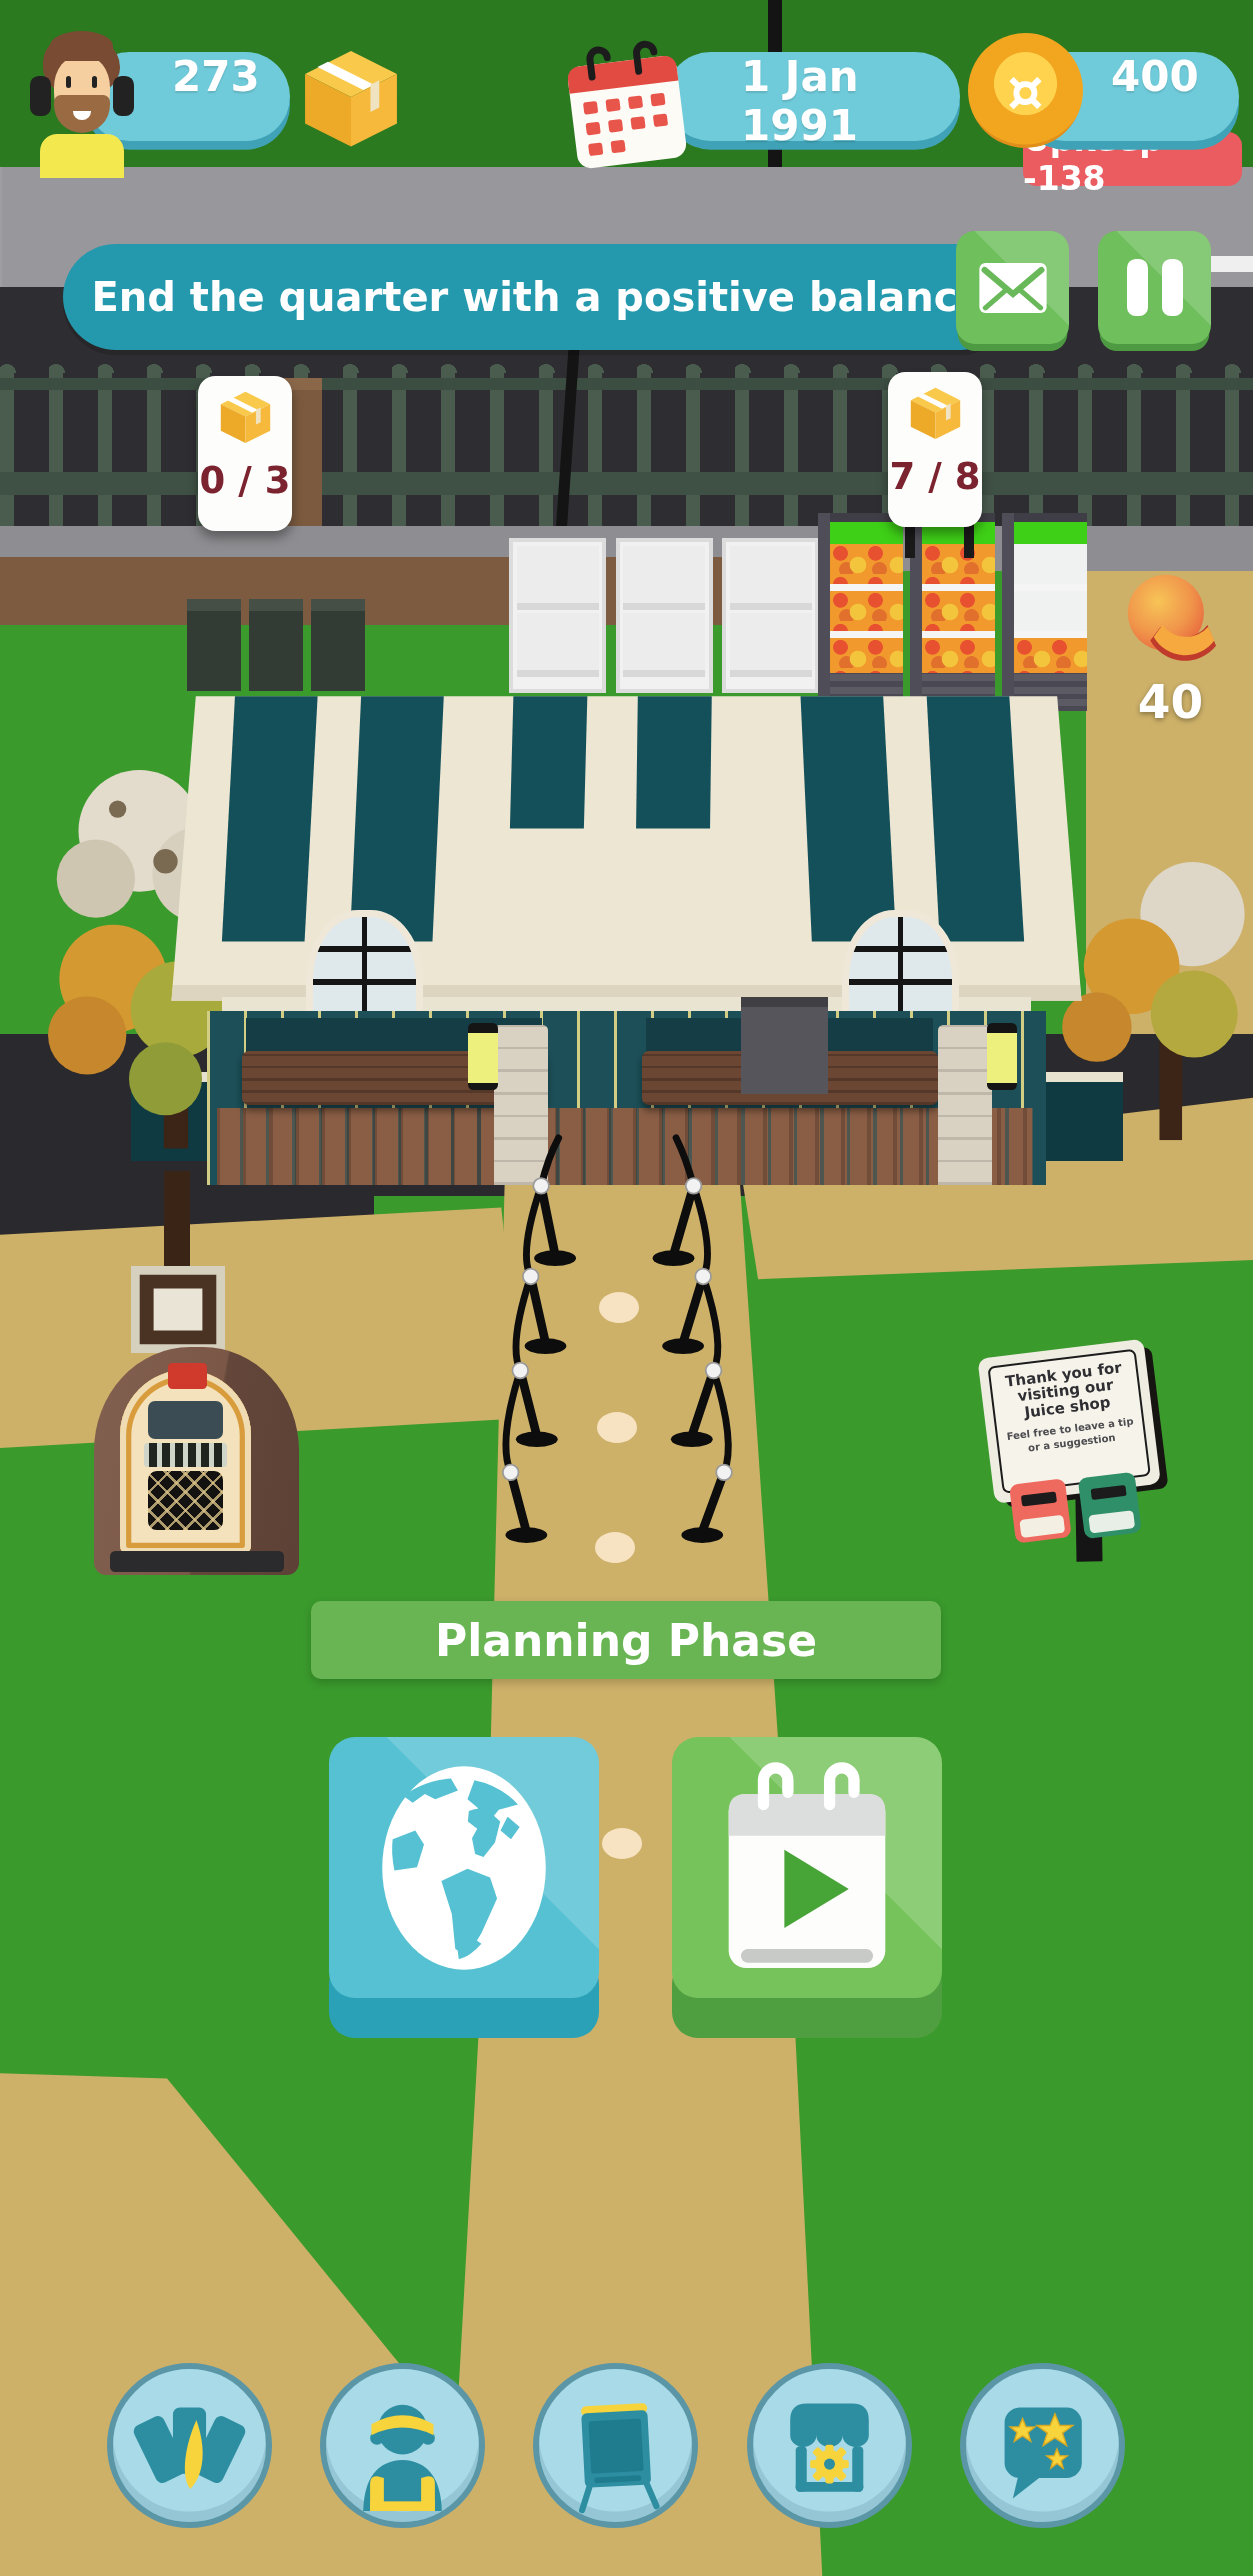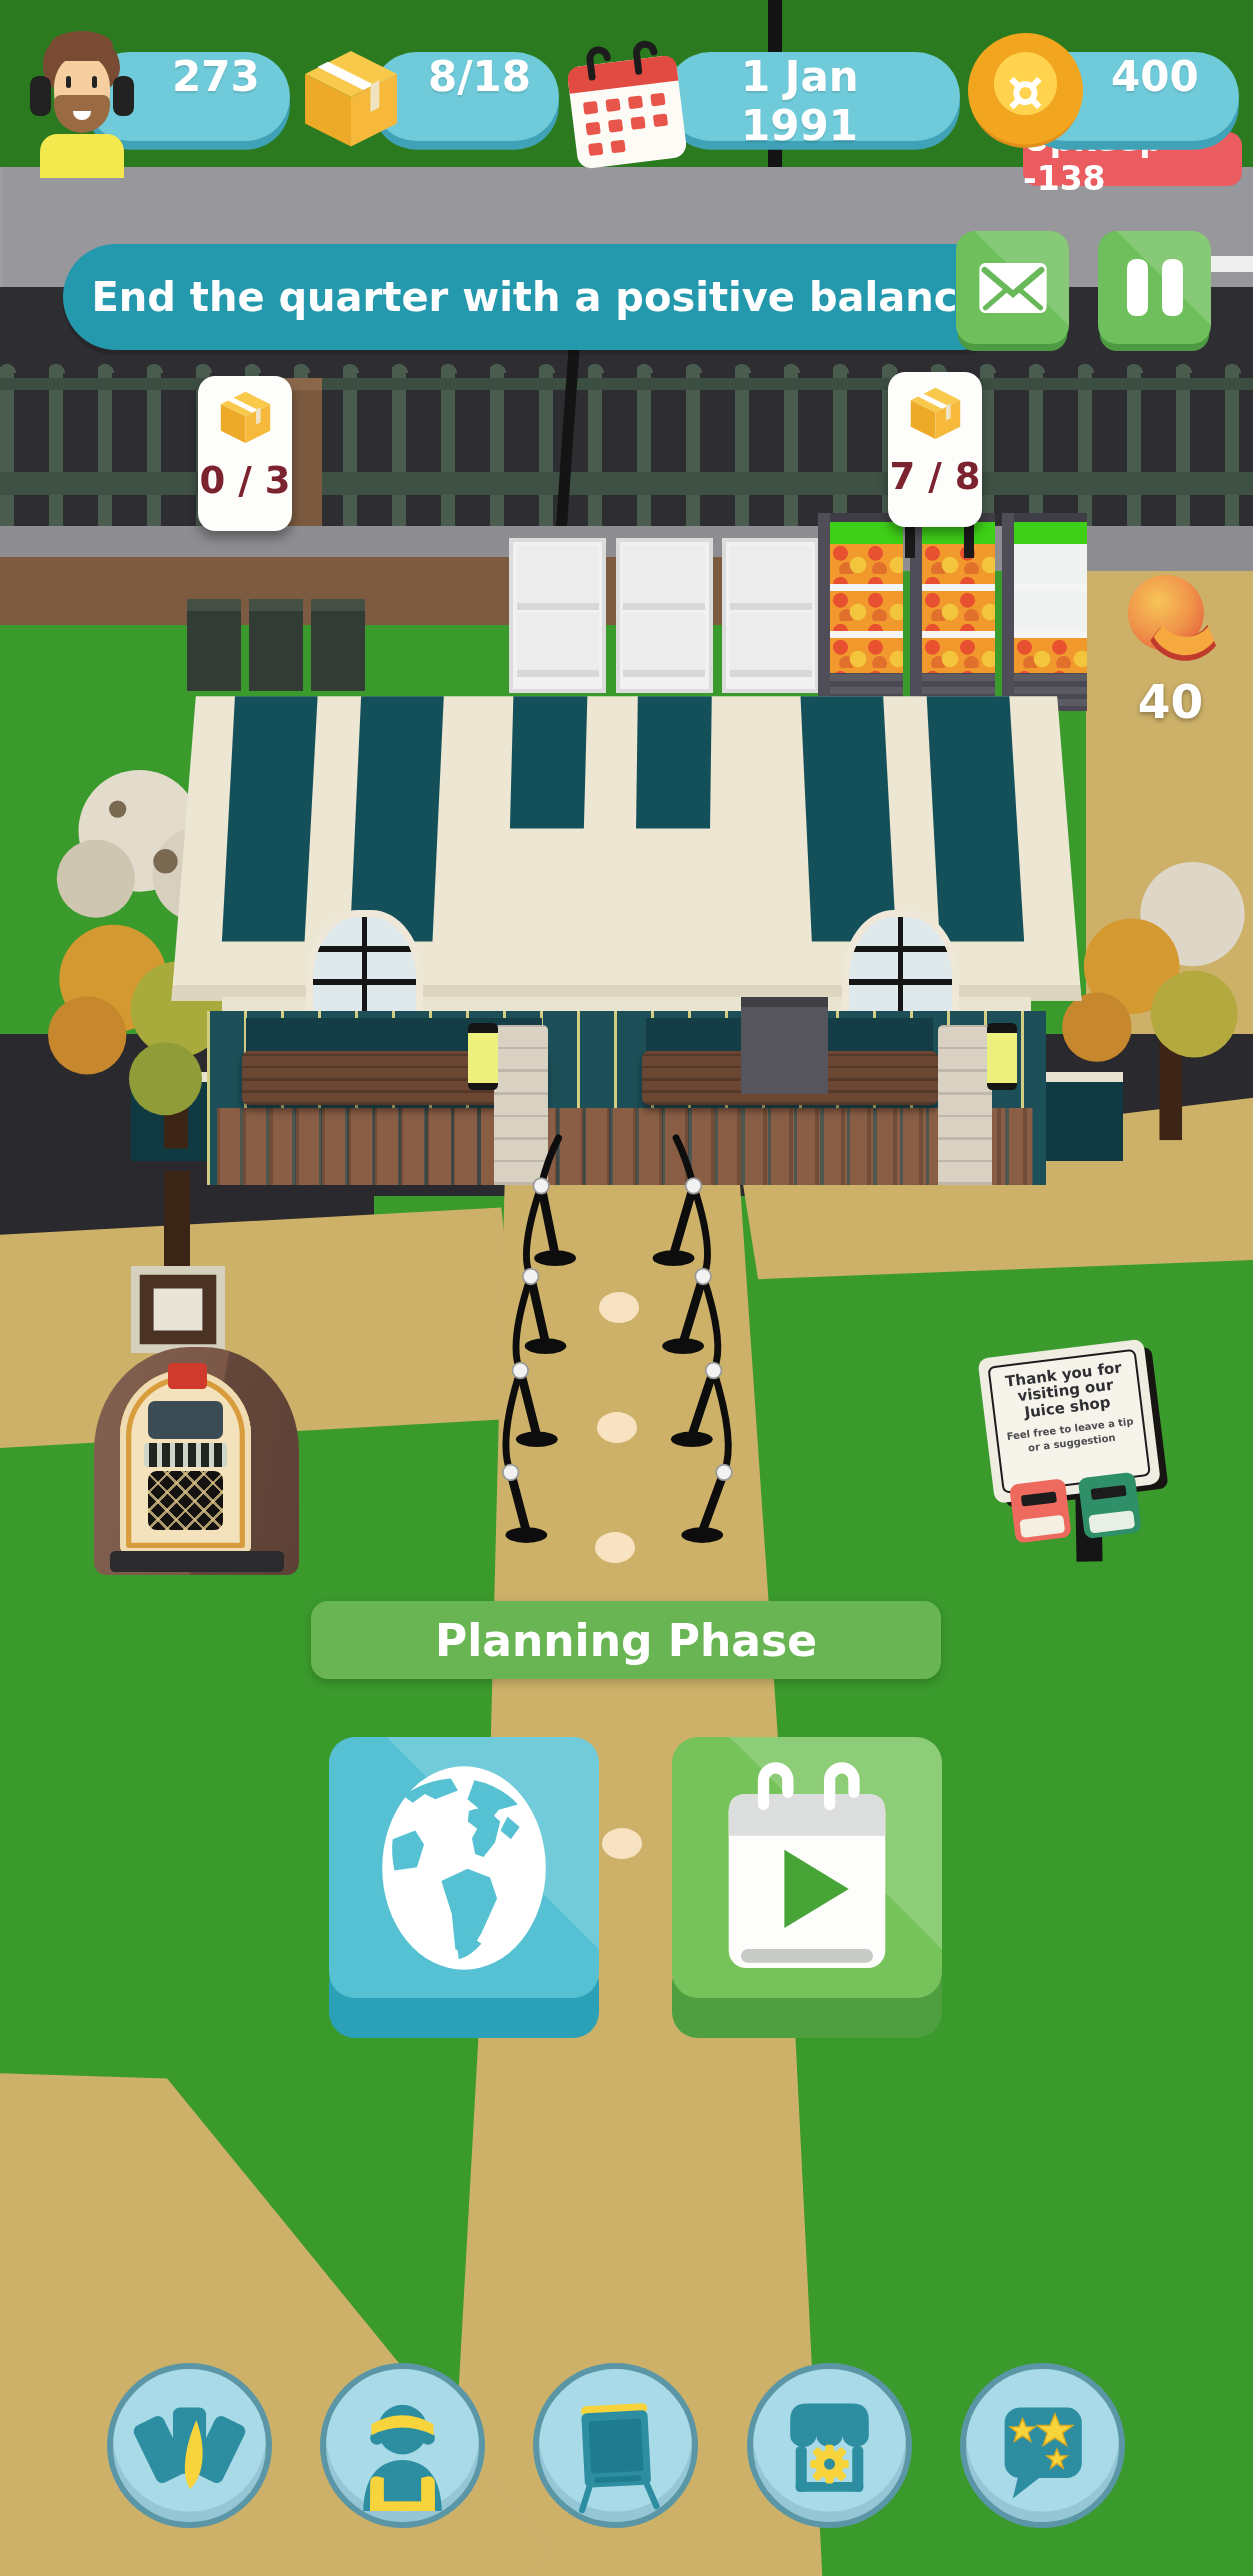--- a/index.html
+++ b/index.html
@@ -84,21 +84,21 @@
   .sign{background:#e9e3d2;border-radius:113px 113px 7px 7px/96px 96px 7px 7px;
      box-shadow:0 5.2px 8.7px rgba(0,0,0,.3);}
   .sign .inner{position:absolute;inset:10.4px;background:#154a53;
      border-radius:103px 103px 4.4px 4.4px/85px 85px 4.4px 4.4px;
      box-shadow:inset 0 0 0 4.4px #cfc7b2;display:flex;flex-direction:column;align-items:center;}
   .sign .l1{color:#f2e8ea;font-weight:bold;font-size:24.4px;letter-spacing:12.2px;margin-top:30px;padding-left:12.2px;}
   .sign .l2{color:#f2e8ea;font-weight:bold;font-size:52px;letter-spacing:8.7px;margin-top:1.7px;padding-left:8.7px;}
   .planter{background:#0f3a41;border-top:10.4px solid #e7e1d0;box-sizing:border-box;}
   .lampbody{background:#eef07e;border-radius:5.2px;border-top:10.4px solid #151515;border-bottom:7px solid #151515;}
   
-  .phase{background:#69b553;border-radius:17px;color:#fff;font-weight:bold;font-size:44px;
+  .phase{background:#69b553;border-radius:10px;color:#fff;font-weight:bold;font-size:44px;
      display:flex;align-items:center;justify-content:center;box-shadow:0 3.5px 8.7px rgba(0,0,0,.18);}
   .bigbtn{width:270px;height:261px;border-radius:26px;display:flex;align-items:center;justify-content:center;
      background-image:linear-gradient(225deg,rgba(255,255,255,.17) 0 40%,transparent 40%);}
   .biglip{width:270px;height:80px;border-radius:26px;}
   
   .tbtn{width:165px;height:165px;border-radius:50%;background:#a9dae8;border:6.1px solid #5b96a6;
      box-sizing:border-box;box-shadow:inset 0 -10.4px 0 rgba(0,60,80,.12);
      display:flex;align-items:center;justify-content:center;}
   .dot{background:#f7e3c2;border-radius:50%;}
   
@@ -388,23 +388,20 @@
     <div class="abs" style="left:30px;top:24.4px;width:56px;height:70px;background:#f6cfa0;border-radius:46%"></div>
     <div class="abs" style="left:26px;top:0px;width:63px;height:30px;background:#7a4b33;border-radius:50% 50% 20% 20%"></div>
     <div class="abs" style="left:30px;top:64px;width:56px;height:38px;background:#9a6b42;border-radius:7px 7px 28px 28px"></div>
     <div class="abs" style="left:42px;top:45px;width:4.4px;height:12.2px;background:#222;border-radius:2.6px"></div>
     <div class="abs" style="left:68px;top:45px;width:4.4px;height:12.2px;background:#222;border-radius:2.6px"></div>
     <div class="abs" style="left:49px;top:80px;width:17.4px;height:8.7px;background:#fff;border-radius:0 0 8.7px 8.7px"></div>
     <div class="abs" style="left:5.2px;top:45px;width:21px;height:40px;background:#222;border-radius:8.7px"></div>
     <div class="abs" style="left:89px;top:45px;width:21px;height:40px;background:#222;border-radius:8.7px"></div>
   </div>
 
-  <div class="abs pill" style="left:372px;top:52px;width:187px;padding-left:56px;box-sizing:border-box">
-    <span>8/18</span>
-  </div>
   <svg class="abs" style="left:298px;top:44px" width="106" height="106" viewBox="0 0 120 120">
     <polygon points="60,8 112,34 60,60 8,34" fill="#f8c94a"></polygon>
     <polygon points="34,20 86,46 74,52 22,26" fill="#fff"></polygon>
     <polygon points="8,34 60,60 60,116 8,90" fill="#eda928"></polygon>
     <polygon points="60,60 112,34 112,90 60,116" fill="#f6b93b"></polygon>
     <polygon points="82,46 92,41 92,72 82,77" fill="#efe3c2"></polygon>
   </svg>
 
   <div class="abs pill" style="left:666px;top:52px;width:294px;padding-left:75px;box-sizing:border-box">
     <span>1 Jan 1991</span>

